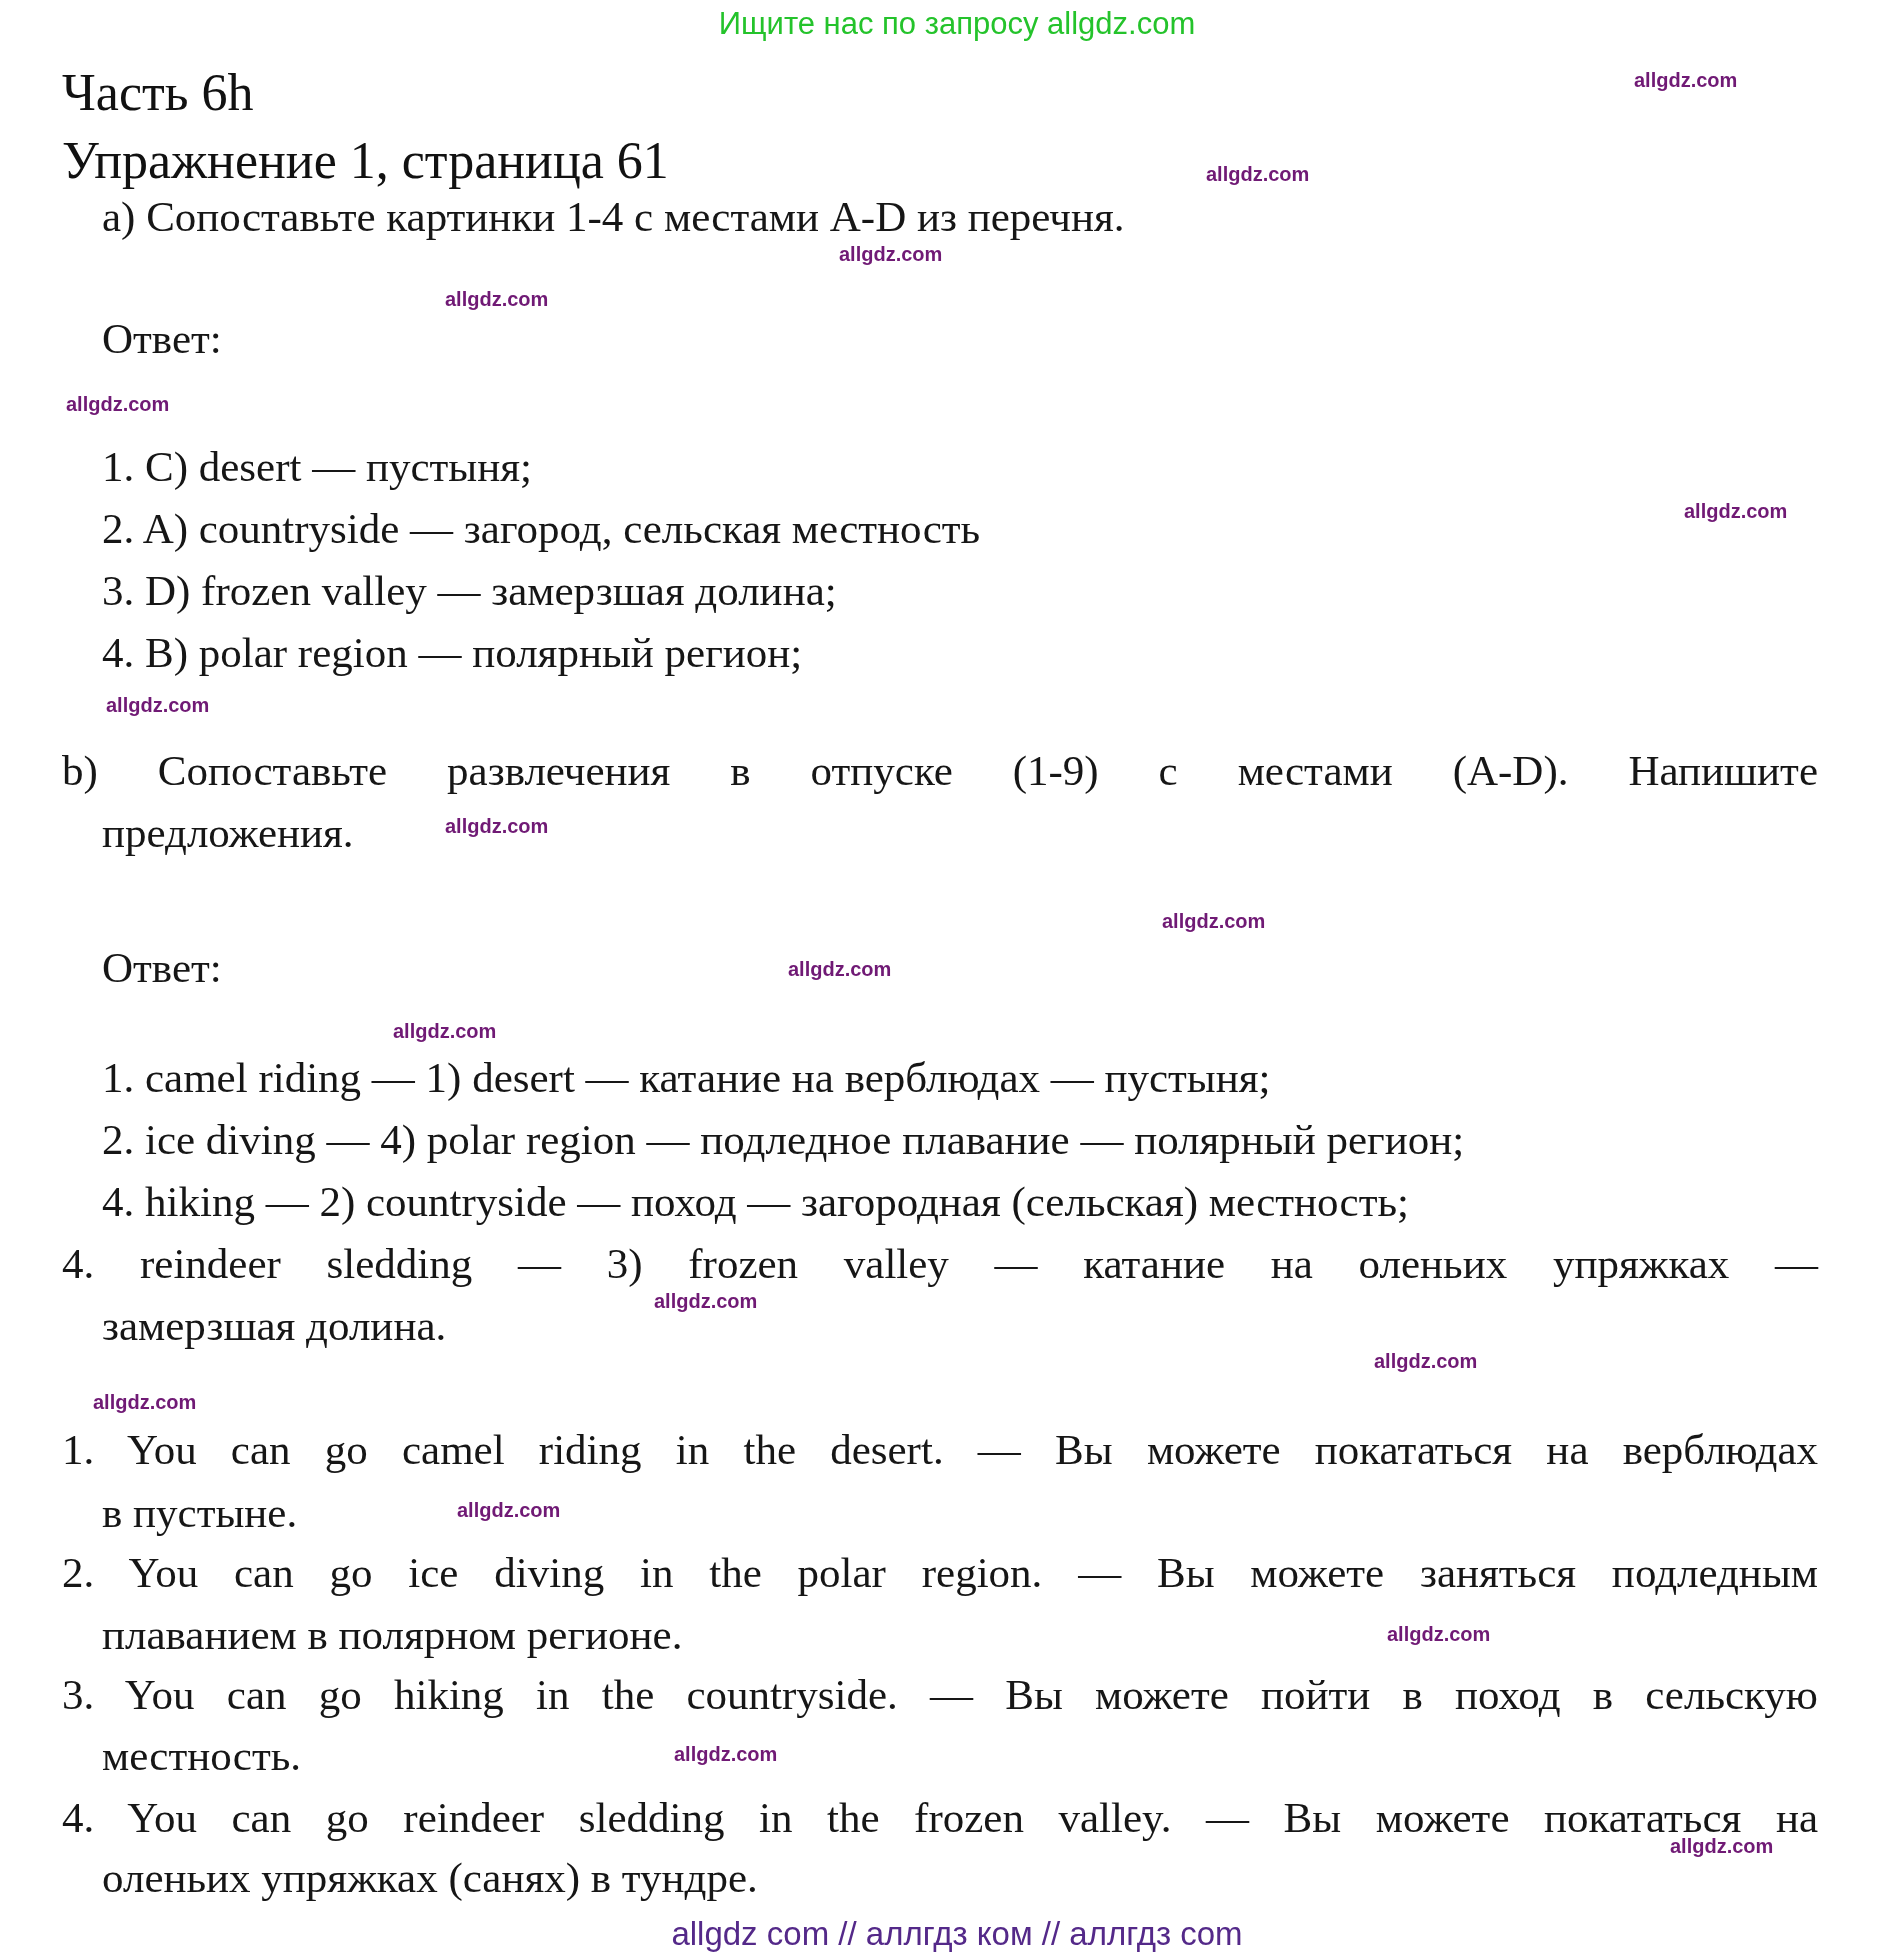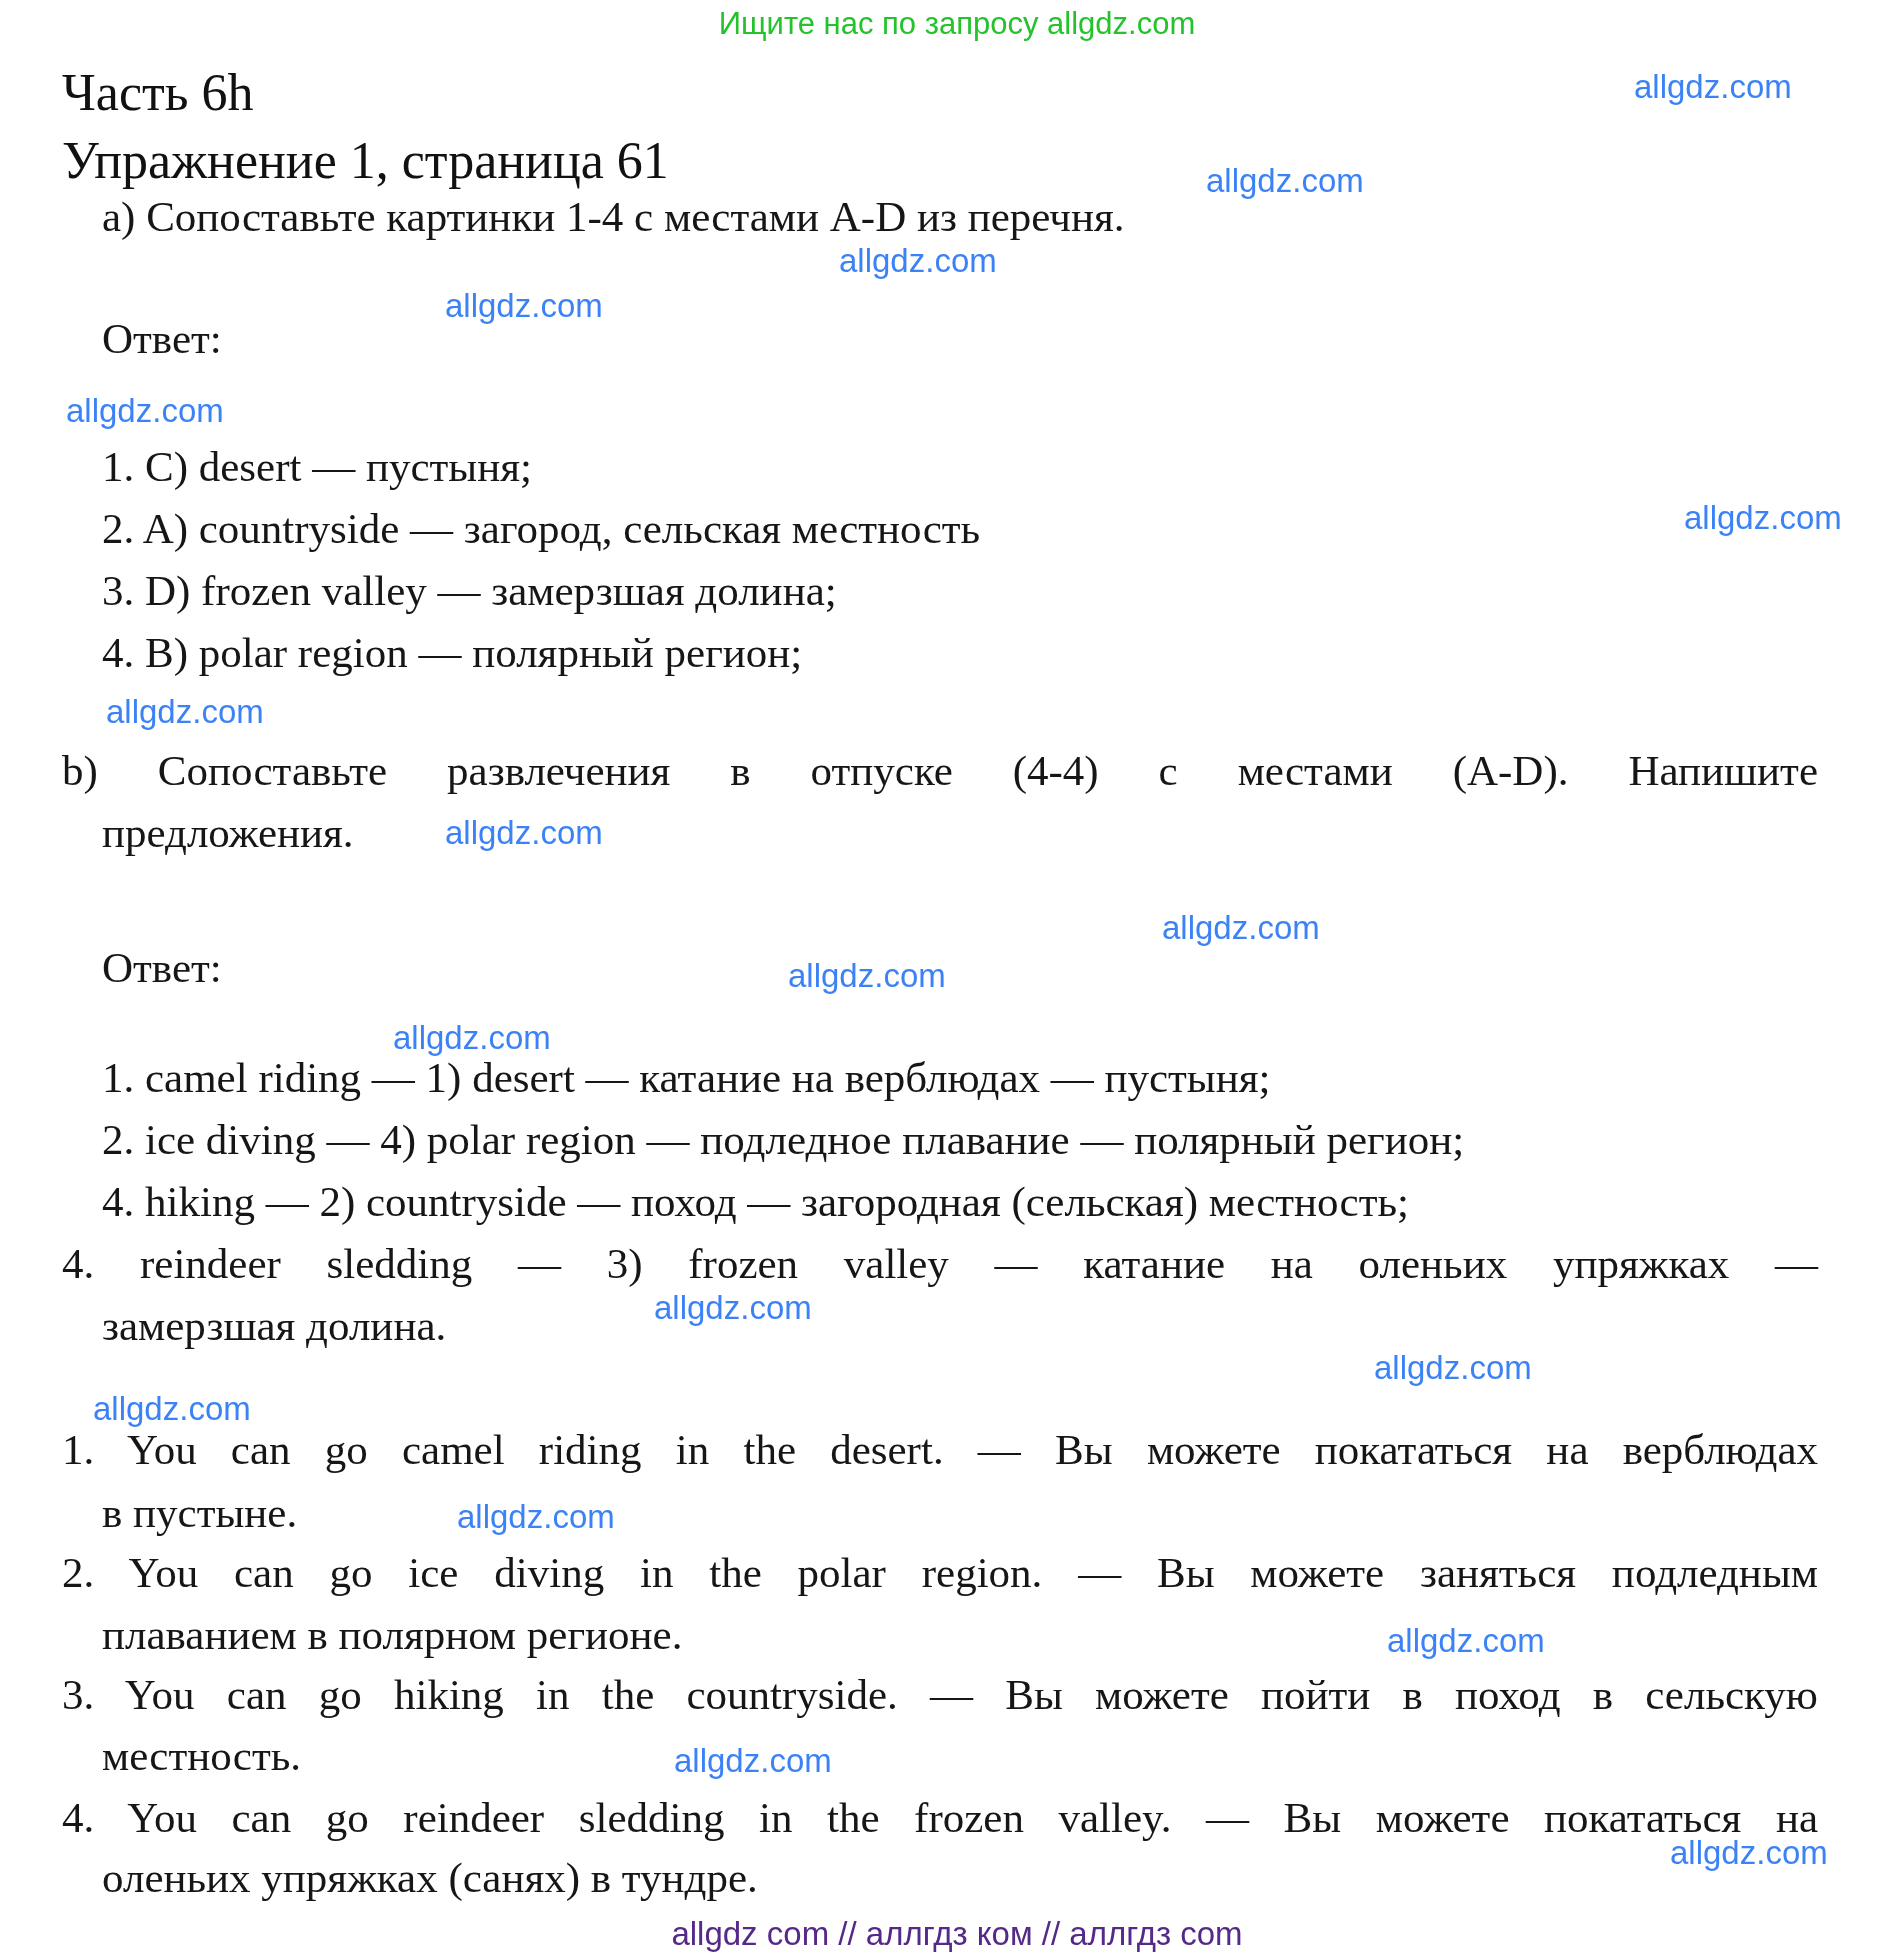--- a/index.html
+++ b/index.html
@@ -37,24 +37,25 @@
     font-family: "Liberation Serif", "DejaVu Serif", serif;
     font-weight: normal;
     font-size: 52px;
     line-height: 1.1;
     color: #111111;
     white-space: nowrap;
   }
   .wm {
     position: absolute;
     font-family: "Liberation Sans", "DejaVu Sans", sans-serif;
-    font-size: 33px;
+    font-size: 20px;
     line-height: 1.1;
-    color: #3b82f6;
+    color: #701a75;
     white-space: nowrap;
+    font-weight: bold;
   }
   .promo {
     position: absolute;
     left: 0; right: 0; top: 5.5px;
     text-align: center;
     font-family: "Liberation Sans", "DejaVu Sans", sans-serif;
     font-size: 31px;
     color: #24c32b;
     white-space: nowrap;
   }
@@ -92,21 +93,21 @@
   <div class="wm" style="left:66px;top:393px">allgdz.com</div>
 
   <div class="line" style="left:62px;top:442px">1. C) desert — пустыня;</div>
   <div class="line" style="left:62px;top:504px">2. A) countryside — загород, сельская местность</div>
   <div class="line" style="left:62px;top:566px">3. D) frozen valley — замерзшая долина;</div>
   <div class="line" style="left:62px;top:628px">4. B) polar region — полярный регион;</div>
 
   <div class="wm" style="left:1684px;top:500px">allgdz.com</div>
   <div class="wm" style="left:106px;top:694px">allgdz.com</div>
 
-  <div class="jline" style="left:62px;top:746px">b) Сопоставьте развлечения в отпуске (4-4) с местами (A-D). Напишите</div>
+  <div class="jline" style="left:62px;top:746px">b) Сопоставьте развлечения в отпуске (1-9) с местами (A-D). Напишите</div>
   <div class="line" style="left:62px;top:808px">предложения.</div>
 
   <div class="wm" style="left:445px;top:815px">allgdz.com</div>
   <div class="wm" style="left:1162px;top:910px">allgdz.com</div>
 
   <div class="line" style="left:62px;top:943px">Ответ:</div>
 
   <div class="wm" style="left:788px;top:958px">allgdz.com</div>
   <div class="wm" style="left:393px;top:1020px">allgdz.com</div>
 

